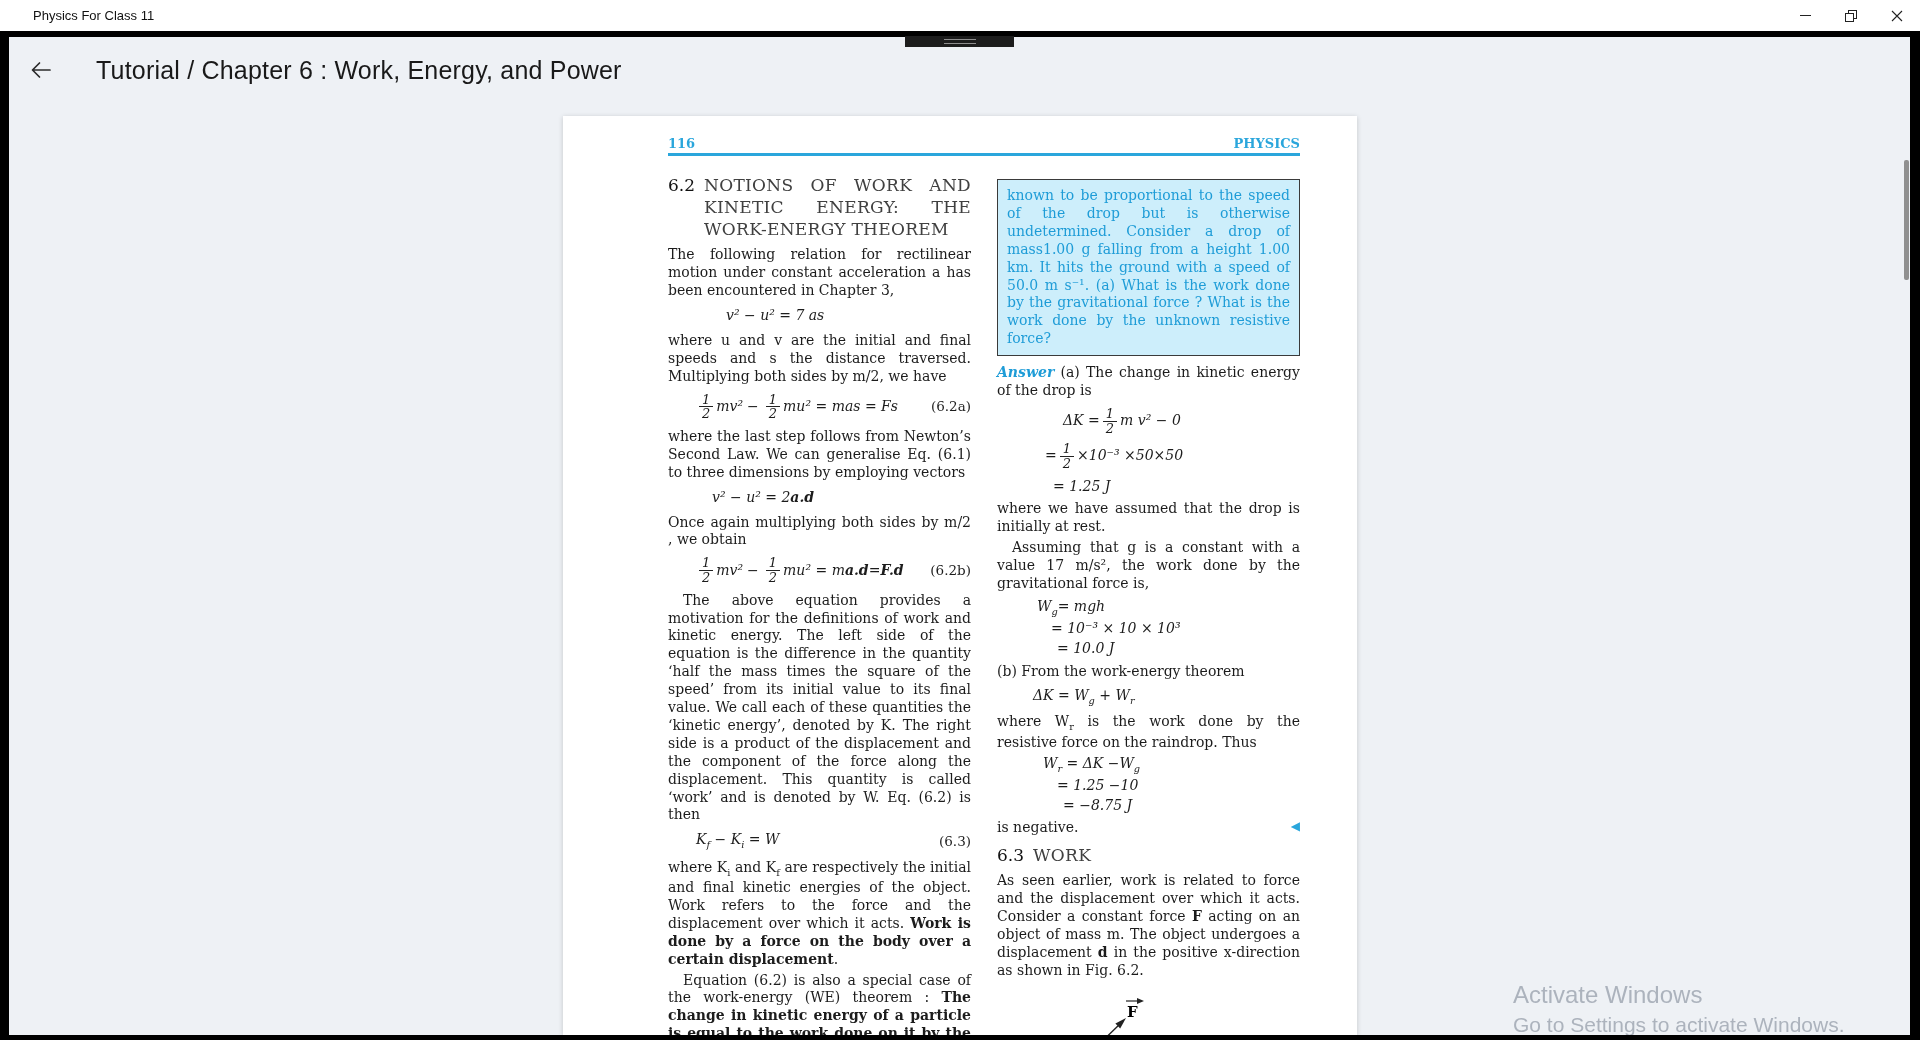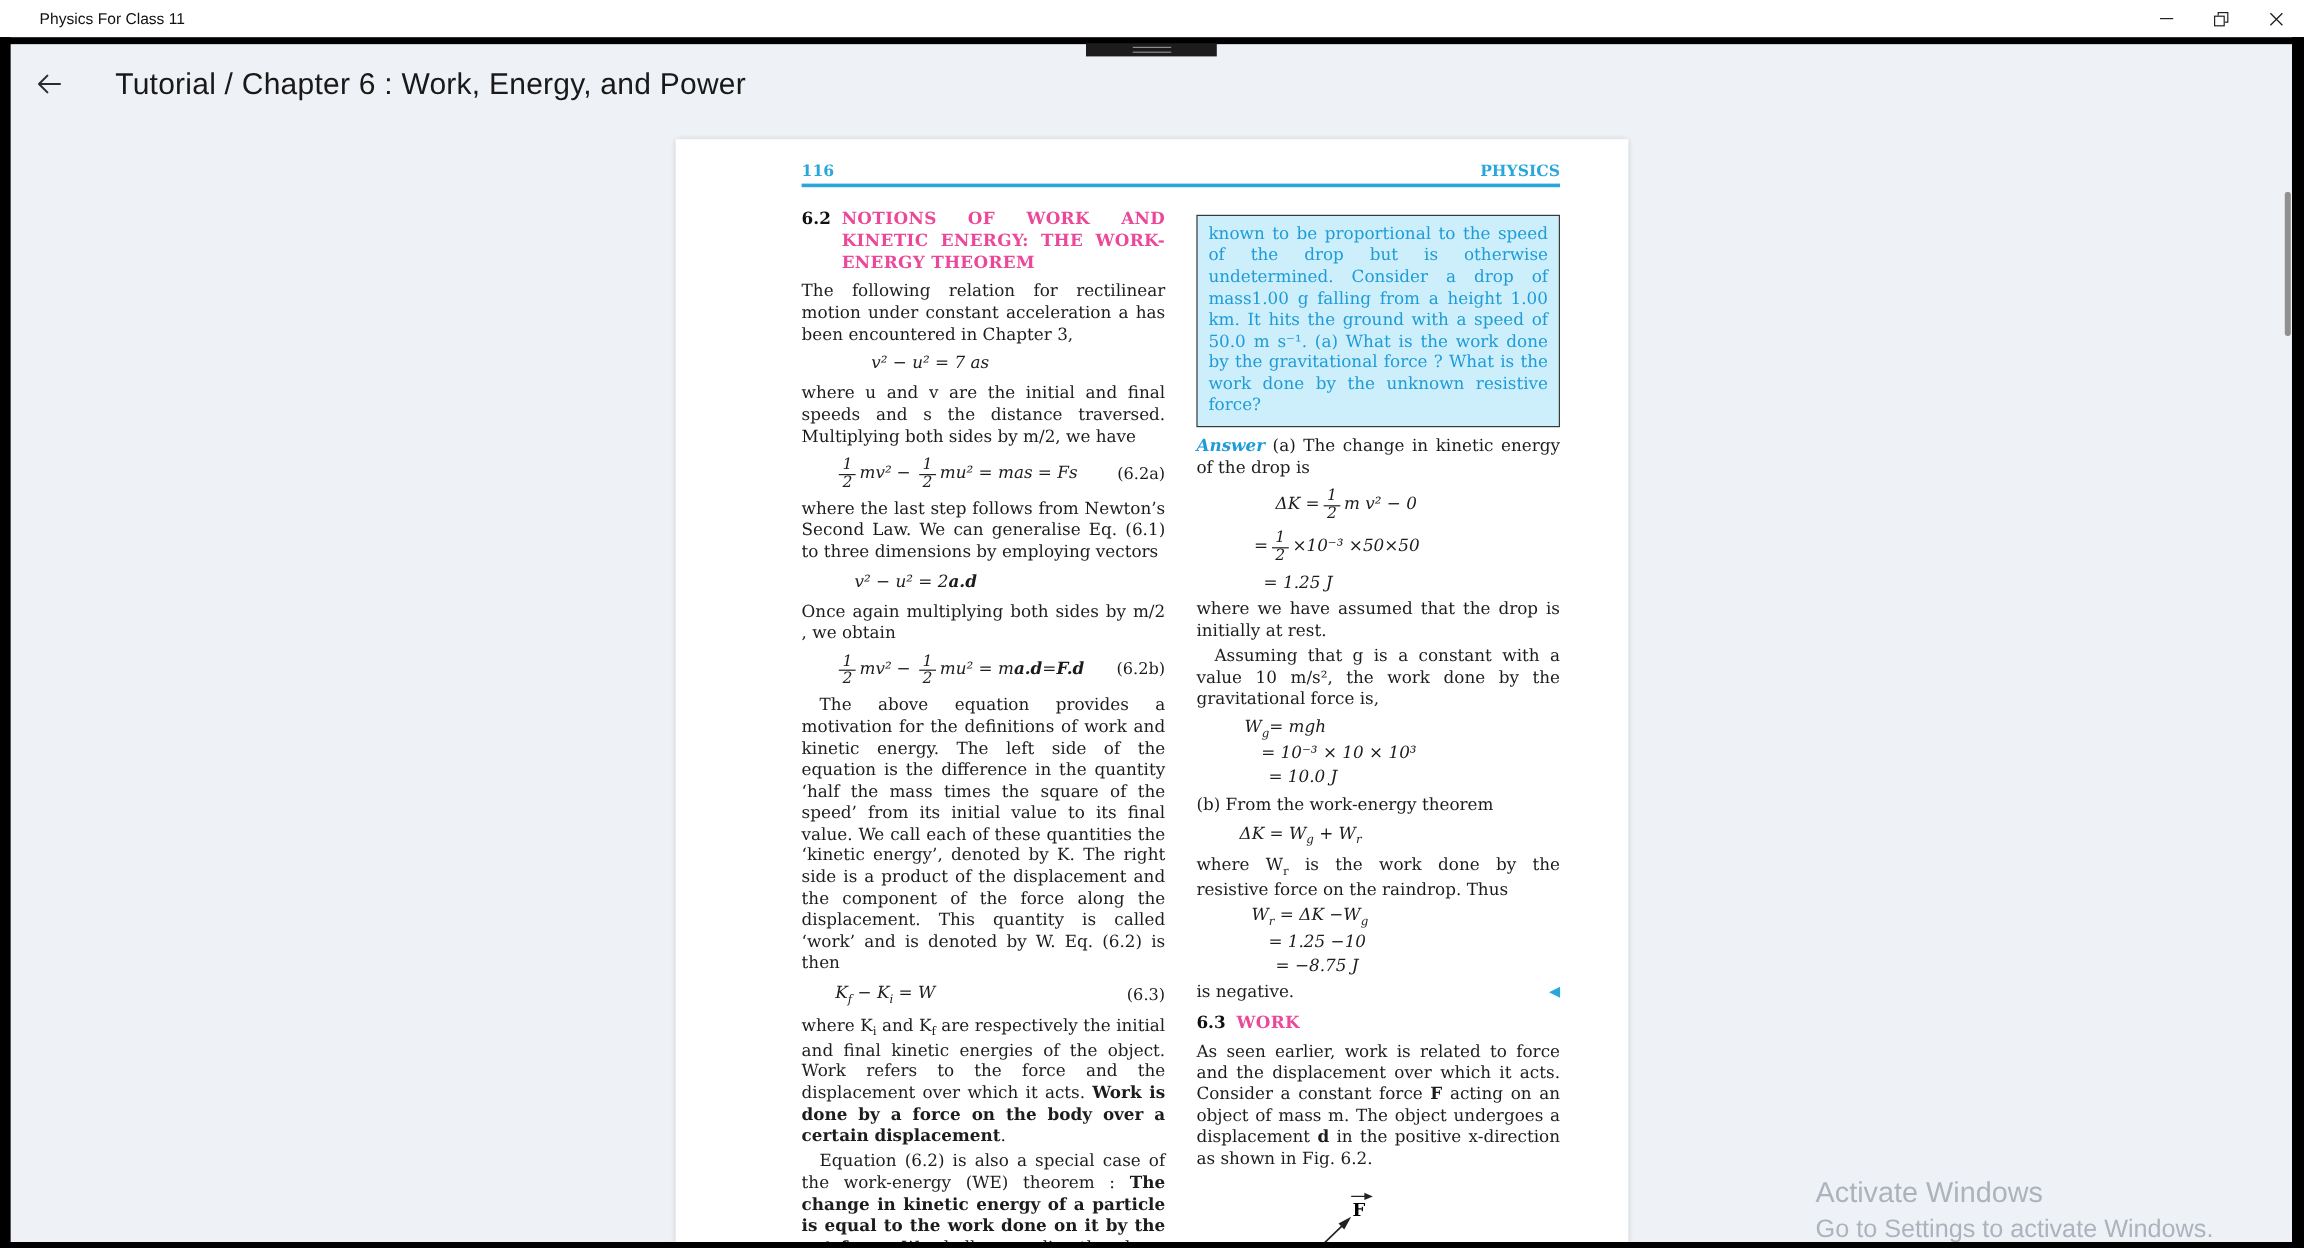--- a/index.html
+++ b/index.html
@@ -36,23 +36,23 @@
           box-shadow:0 1px 5px rgba(0,0,0,0.18); padding:20px 57px 0 105px; overflow:hidden;
           font-family:"DejaVu Serif", serif; color:#1c1c1c; }
   .runhead { display:flex; justify-content:space-between; align-items:flex-end;
              font-size:13px; font-weight:bold; color:#2aa6dc; }
   .rule { height:3px; background:#2aa6dc; margin-top:2px; }
   .cols { display:flex; gap:26px; margin-top:17px; }
   .col { width:305px; font-size:14px; line-height:1.28; text-align:justify; }
   .col p { margin-bottom:3px; }
   .ind { text-indent:15px; }
 
-  .sec-head { display:flex; font-weight:bold; font-size:14px; margin-bottom:6px; margin-top:2px; }
+  .sec-head { display:flex; font-weight:normal; font-size:17px; margin-bottom:6px; margin-top:2px; }
   .sec-head .h-num { color:#111; margin-right:9px; white-space:nowrap; }
-  .sec-head .h-text { flex:1; color:#ec4899; text-align:justify; letter-spacing:0.3px; }
+  .sec-head .h-text { flex:1; color:#404040; text-align:justify; letter-spacing:0.3px; }
 
   .eq { display:flex; align-items:center; font-style:italic; margin:7px 0; }
   .eq .tag { margin-left:auto; font-style:normal; font-size:13.5px; }
   .eq .up { font-style:normal; }
   .frac { display:inline-flex; flex-direction:column; text-align:center; vertical-align:middle; margin:0 3px; line-height:1.05; font-size:13px; }
   .frac .fn { border-bottom:1px solid #222; padding:0 3px 0px; }
   .frac .fd { padding-top:0px; }
   sub { font-size:70%; }
   .eqline { font-style:italic; margin:2px 0; }
   b.mvec { font-style:italic; }
@@ -192,21 +192,21 @@
         <div class="eq" style="padding-left:48px;">
           <span>=</span>
           <span class="frac">
               <span class="fn">1</span>
               <span class="fd">2</span>
             </span>
           <span>×10⁻³ ×50×50</span>
         </div>
         <div class="eqline" style="padding-left:56px; margin-bottom:5px;">= 1.25 J</div>
         <p>where we have assumed that the drop is initially at rest.</p>
-        <p class="ind">Assuming that g is a constant with a value 10 m/s², the work done by the gravitational force is,</p>
+        <p class="ind">Assuming that g is a constant with a value 17 m/s², the work done by the gravitational force is,</p>
         <div class="eqline" style="padding-left:40px; margin-top:5px;"><span>W</span><sub>g</sub><span>= mgh</span></div>
         <div class="eqline" style="padding-left:54px;">= 10⁻³ × 10 × 10³</div>
         <div class="eqline" style="padding-left:60px; margin-bottom:5px;">= 10.0 J</div>
         <p>(b) From the work-energy theorem</p>
         <div class="eqline" style="padding-left:36px; margin:6px 0;"><span>ΔK  =  W</span><sub>g</sub><span> + W</span><sub>r</sub></div>
         <p><span>where W</span><sub>r</sub><span> is the work done by the resistive force on the raindrop.  Thus</span></p>
         <div class="eqline" style="padding-left:46px;"><span>W</span><sub>r</sub><span> = ΔK −W</span><sub>g</sub></div>
         <div class="eqline" style="padding-left:60px;">= 1.25 −10</div>
         <div class="eqline" style="padding-left:66px;">= −8.75 J</div>
         <p class="neg-line"><span>is negative.</span><span class="end-marker">◀</span></p>

